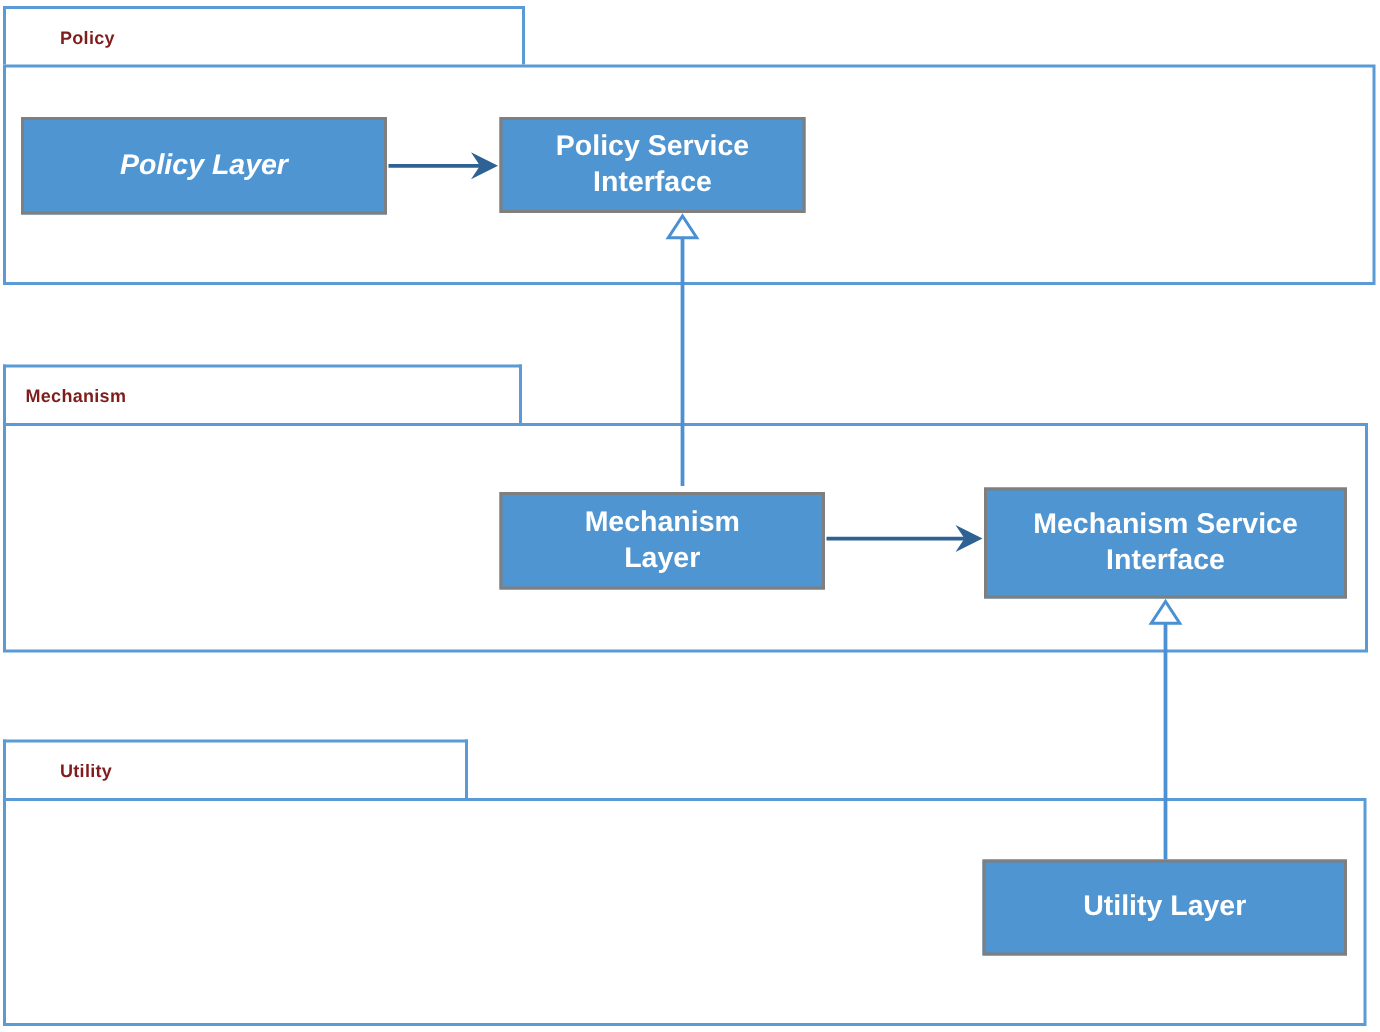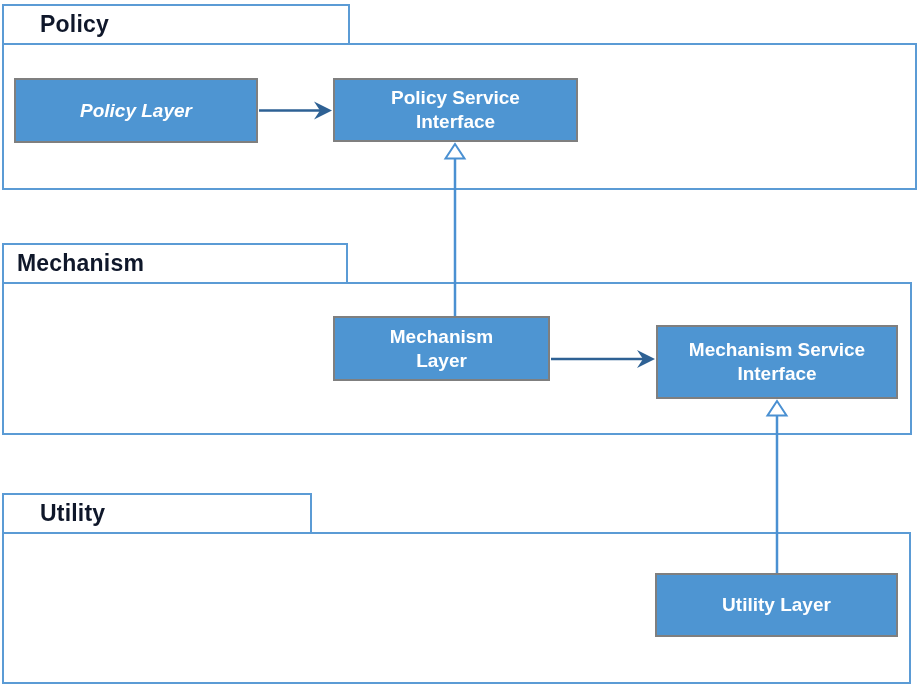--- a/index.html
+++ b/index.html
@@ -17,22 +17,22 @@
   }
   
   .pkg-tab {
     position: absolute;
     box-sizing: border-box;
     background: #ffffff;
     border: 2px solid #5B9BD5;
     border-bottom: none;
     display: flex;
     align-items: center;
-    color: #0f172a;
-    font-size: 23px;
+    color: #7f1d1d;
+    font-size: 12px;
     font-weight: 700;
     letter-spacing: 0.2px;
   }
   .pkg-body {
     position: absolute;
     box-sizing: border-box;
     background: transparent;
     border: 2px solid #5B9BD5;
   }
   
@@ -54,22 +54,22 @@
   }
   
   #pkg-policy-tab      { left: 2px;  top: 4px;   width: 348px; height: 39px; padding-left: 36px; }
   #pkg-policy-body     { left: 2px;  top: 43px;  width: 915px; height: 147px; }
   #pkg-mechanism-tab   { left: 2px;  top: 243px; width: 346px; height: 39px; padding-left: 13px; }
   #pkg-mechanism-body  { left: 2px;  top: 282px; width: 910px; height: 153px; }
   #pkg-utility-tab     { left: 2px;  top: 493px; width: 310px; height: 39px; padding-left: 36px; }
   #pkg-utility-body    { left: 2px;  top: 532px; width: 909px; height: 152px; }
 
   #node-policy-layer               { left: 14px;  top: 78px;  width: 244px; height: 65px; font-style: italic; }
-  #node-policy-service-interface   { left: 333px; top: 78px;  width: 245px; height: 64px; }
-  #node-mechanism-layer            { left: 333px; top: 316px; width: 217px; height: 65px; }
+  #node-policy-service-interface   { left: 333px; top: 78px;  width: 204px; height: 64px; }
+  #node-mechanism-layer            { left: 333px; top: 328px; width: 217px; height: 65px; }
   #node-mechanism-service-interface{ left: 656px; top: 325px; width: 242px; height: 74px; }
   #node-utility-layer              { left: 655px; top: 573px; width: 243px; height: 64px; }
 
   .overlay {
     position: absolute;
     left: 0; top: 0;
     width: 920px;
     height: 688px;
     z-index: 2;
     pointer-events: none;

